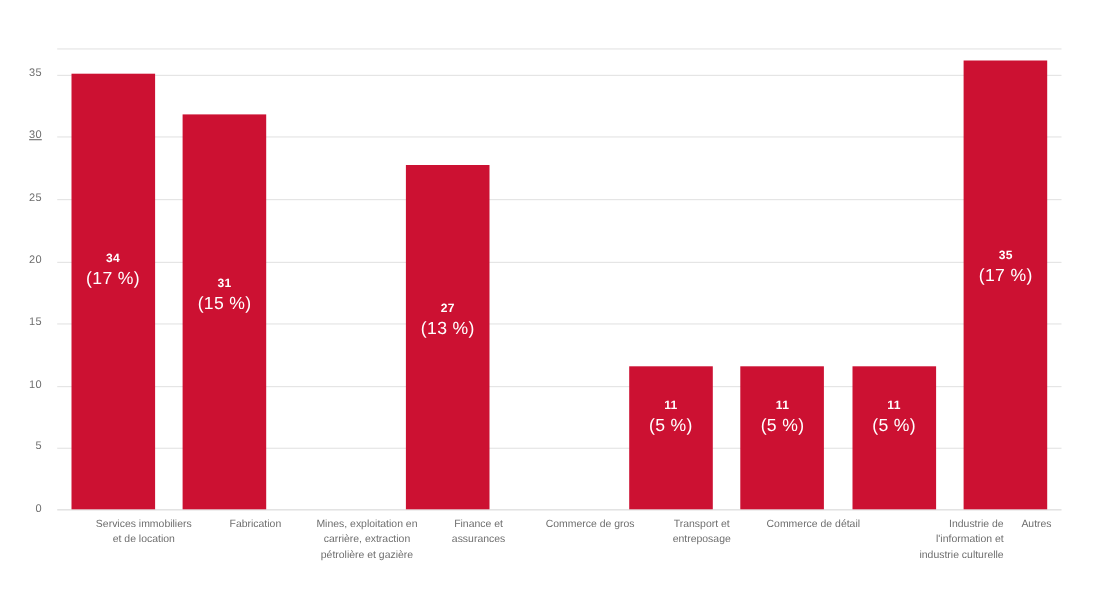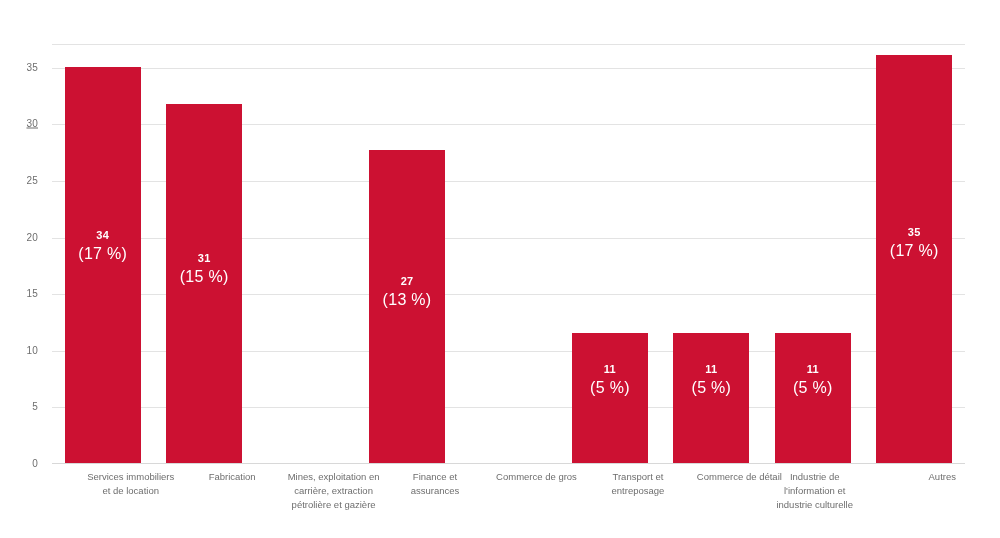--- a/index.html
+++ b/index.html
@@ -209,21 +209,21 @@
       <div class="x-tick" style="left: 405.778px; width: 101.444px;">
         <div>Commerce de gros</div>
       </div>
       <div class="x-tick" style="left: 507.222px; width: 101.444px;">
         <div>Transport et</div>
         <div>entreposage</div>
       </div>
       <div class="x-tick" style="left: 608.667px; width: 101.444px;">
         <div>Commerce de détail</div>
       </div>
-      <div class="x-tick" style="left: 684px; width: 101.444px;">
+      <div class="x-tick" style="left: 731px; width: 101.444px; text-align: right;">
         <div>Industrie de</div>
         <div>l'information et</div>
         <div>industrie culturelle</div>
       </div>
       <div class="x-tick" style="left: 811.556px; width: 101.444px;">
         <div>Autres</div>
       </div>
     </div>
 
 </div>

